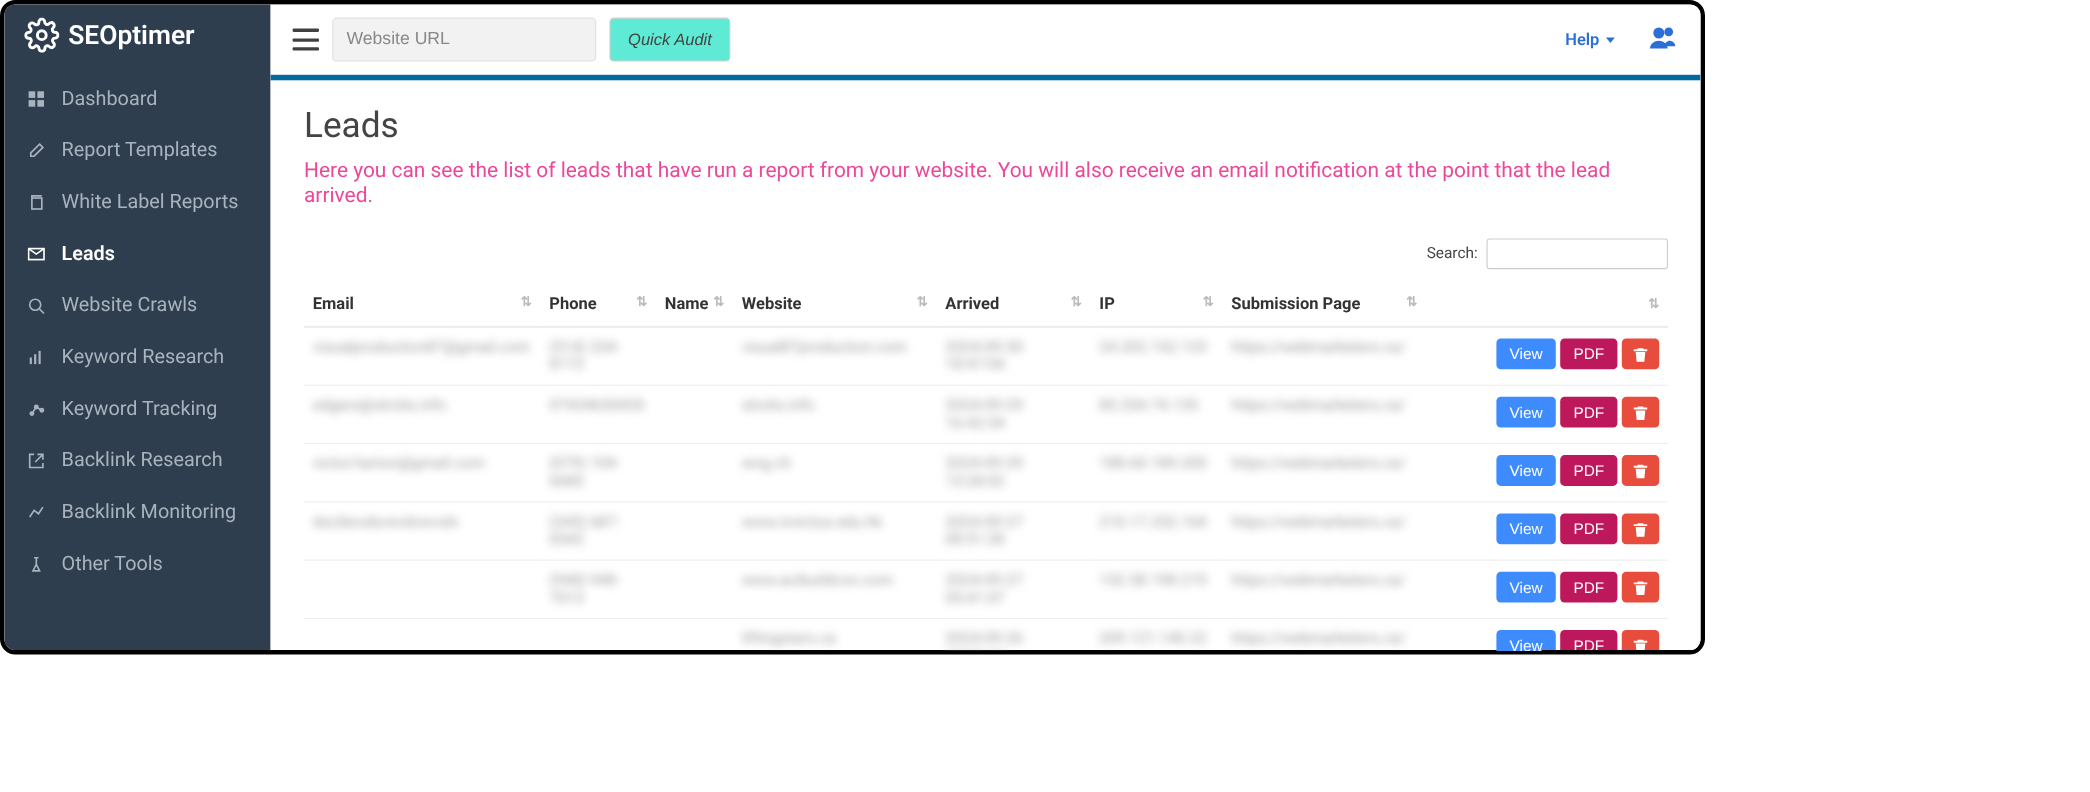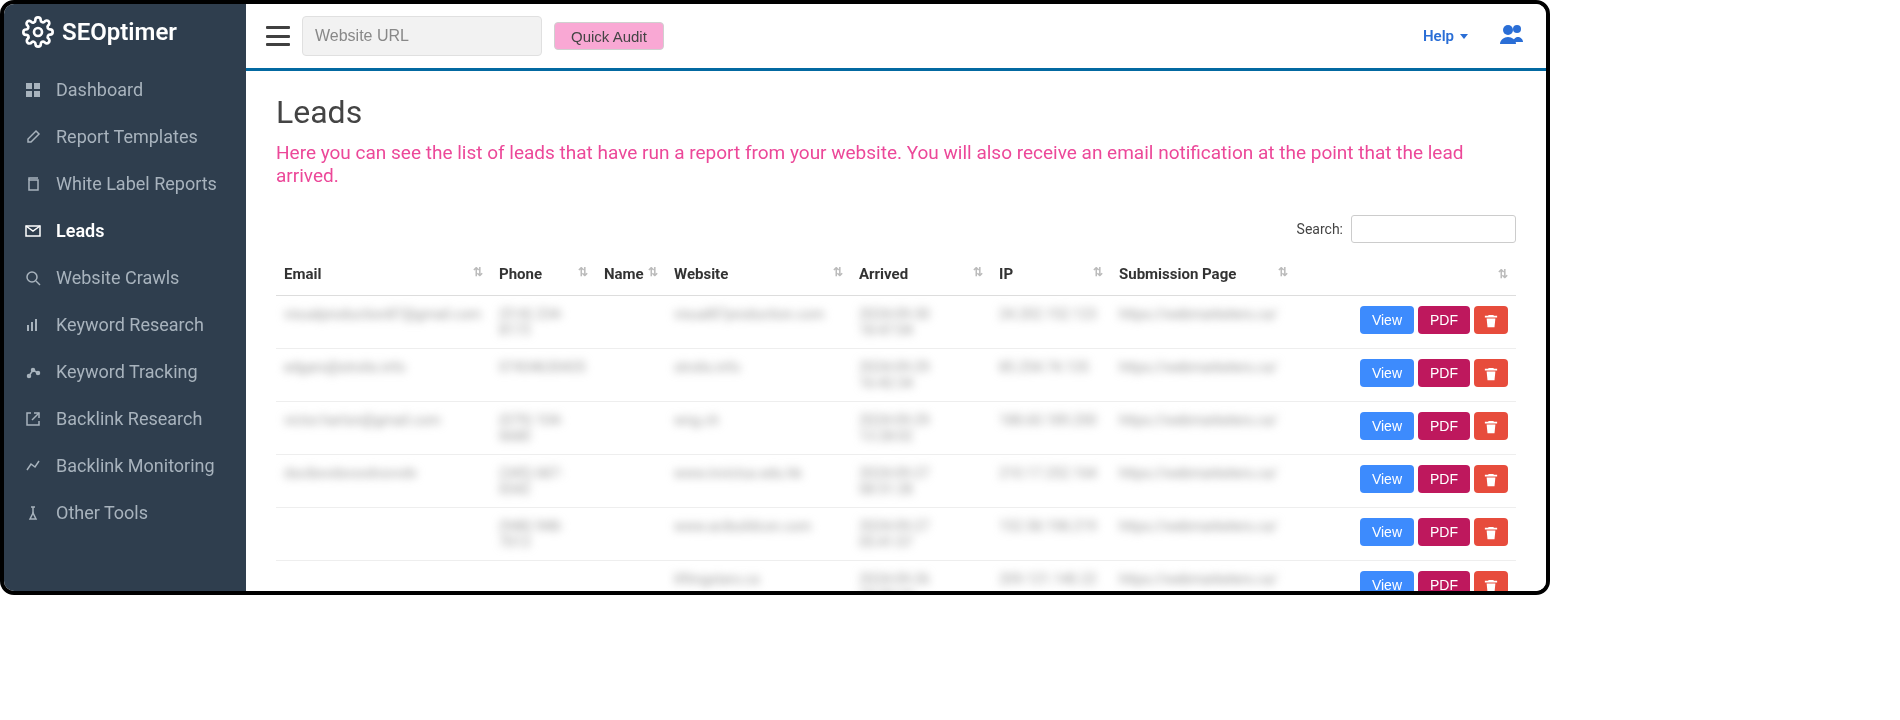--- a/index.html
+++ b/index.html
@@ -42,45 +42,46 @@
   .nav-item.active {
     color: #fff;
     font-weight: 600;
   }
   .nav-icon { width: 18px; height: 18px; display:flex; align-items:center; justify-content:center; }
   .main { flex: 1; background: #fff; display: flex; flex-direction: column; }
   .topbar {
     display: flex;
     align-items: center;
     padding: 12px 20px;
-    border-bottom: 3px solid #0369a1;
+    border-bottom: 5px solid #0369a1;
     gap: 12px;
   }
   .hamburger { width:24px; height:20px; display:flex; flex-direction:column; justify-content:space-between; cursor:pointer; }
   .hamburger div { height:3px; background:#404040; border-radius:1px; }
   .url-input {
     width: 240px;
     height: 40px;
     border: 1px solid #e0e0e0;
     background: #f2f2f2;
     border-radius: 4px;
     padding: 0 12px;
     font-size: 16px;
     color: #666;
   }
   .url-input::placeholder { color: #888; }
   .audit-btn {
-    height: 28px;
+    height: 40px;
     padding: 0 16px;
     border: 1px solid #d0d0d0;
     border-radius: 4px;
-    background: #f9a8d4;
+    background: #5eead4;
     font-size: 15px;
     color: #444;
     cursor: pointer;
+    font-style: italic;
   }
   .spacer { flex:1; }
   .help-link { color: #2a6ed6; font-size: 15px; cursor:pointer; display:flex; align-items:center; gap:4px; font-weight:600;}
   .user-icon { margin-left:18px; cursor:pointer; color:#2a6ed6; }
   .content { padding: 22px 30px; overflow-y:auto; }
   .page-title { font-size: 32px; color:#444; font-weight:400; margin-bottom:10px; }
   .subtitle { font-size:19px; color:#ec4899; margin-bottom:28px; }
   .search-row { display:flex; justify-content:flex-end; align-items:center; gap:8px; margin-bottom:10px; }
   .search-row label { font-size:14px; color:#444; }
   .search-row input { height:28px; width:165px; border:1px solid #ccc; border-radius:3px; padding:0 6px; }

